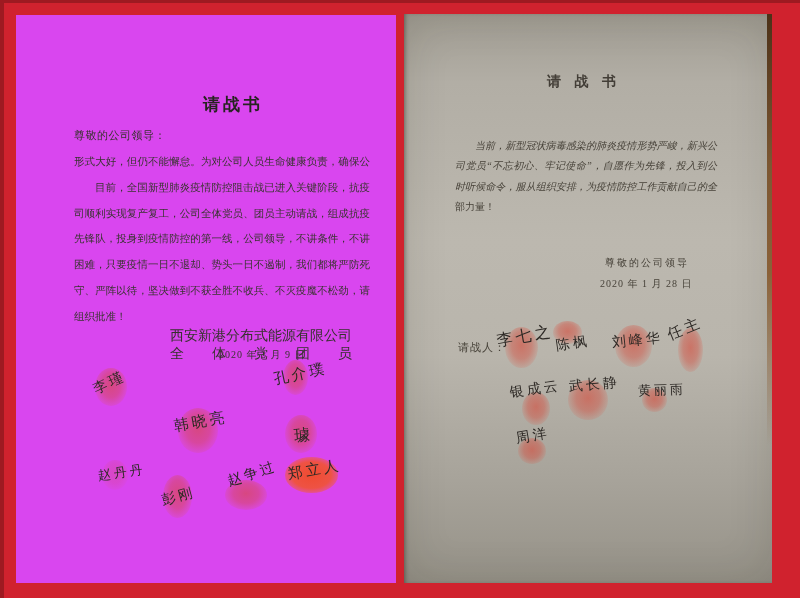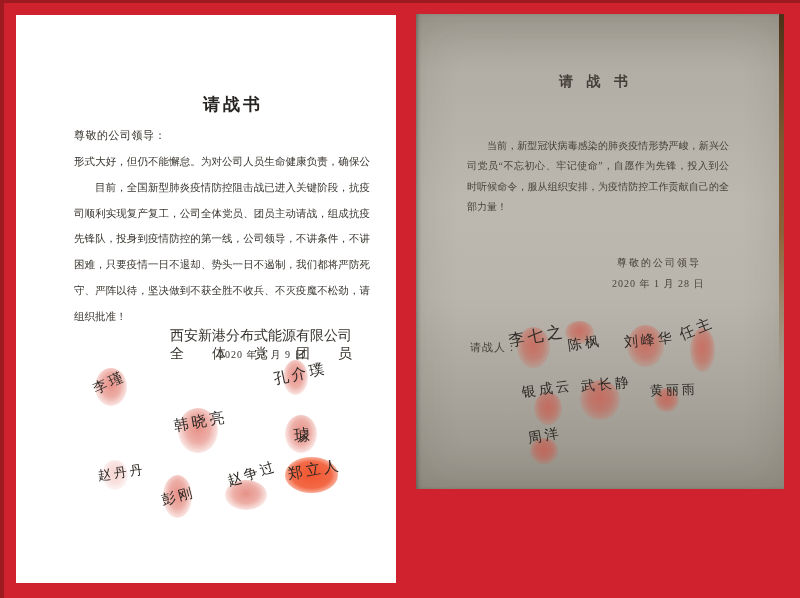--- a/index.html
+++ b/index.html
@@ -8,21 +8,21 @@
     position:relative; width:800px; height:598px;
     background:#d0222e;
     font-family:"Liberation Serif","DejaVu Serif",serif;
   }
   .edge-top  { position:absolute; left:0; top:0; width:100%; height:3px; background:#9e1a21; }
   .edge-left { position:absolute; left:0; top:0; width:4px; height:100%; background:#9e1a21; }
 
   
   .page-left {
     position:absolute; left:16px; top:15px; width:380px; height:568px;
-    background:#ffffff;
+    background:#d946ef;
   }
   .ld-title {
     position:absolute; left:187px; top:78px;
     font-size:17px; font-weight:bold; letter-spacing:3px; color:#262320; white-space:nowrap;
   }
   .ld-salutation {
     position:absolute; left:58px; top:113px;
     font-size:11px; color:#36322d; letter-spacing:.5px; white-space:nowrap;
   }
   .ld-body {
@@ -36,41 +36,41 @@
     position:absolute; left:154px; top:312px; width:182px;
     font-size:14px; color:#36322d; text-align:justify; text-align-last:justify;
   }
   .ld-date {
     position:absolute; left:203px; top:333px;
     font-size:10px; color:#36322d; letter-spacing:1px; white-space:nowrap;
   }
 
   
   .photo-right {
-    position:absolute; left:416px; top:14px; width:368px; height:475px;
+    position:absolute; left:404px; top:14px; width:368px; height:569px;
     background:linear-gradient(180deg,#a19d93 0%,#b2aea5 12%,#bcb8af 40%,#b9b5ac 60%,#a7a39a 82%,#969288 100%);
     box-shadow:inset 0 0 45px rgba(30,25,15,.14), inset 3px 0 4px -2px rgba(30,25,15,.45);
   }
   .wood-strip {
     position:absolute; right:0; top:0; width:5px; height:76%;
     background:linear-gradient(180deg,#4c3118 0%,#7c5732 35%,#8a6138 60%,rgba(138,97,56,0) 100%);
   }
   .rd-title {
     position:absolute; left:0; top:59px; width:360px; text-align:center;
     font-size:14px; font-weight:bold; letter-spacing:5px; color:#433e37; 
   }
   .rd-salutation {
     position:absolute; left:51px; top:100px;
     font-size:10.5px; color:#474239; letter-spacing:1px; white-space:nowrap;
   }
   .rd-body {
     position:absolute; left:51px; top:122px; width:262px;
     font-size:10px; line-height:20.4px; color:#474239;
   }
-  .rd-body .jline { text-align:justify; text-align-last:justify; }
+  .rd-body .jline { text-align:justify; text-align-last:justify;font-style:italic; }
   .rd-body .indent { text-indent:20px; }
   .rd-body .lastline { text-align:left; text-align-last:left; }
   .rd-signoff {
     position:absolute; left:201px; top:242px;
     font-size:10px; color:#474239; letter-spacing:2px; white-space:nowrap;
   }
   .rd-date {
     position:absolute; left:196px; top:263px;
     font-size:10px; color:#474239; letter-spacing:1px; white-space:nowrap;
   }

